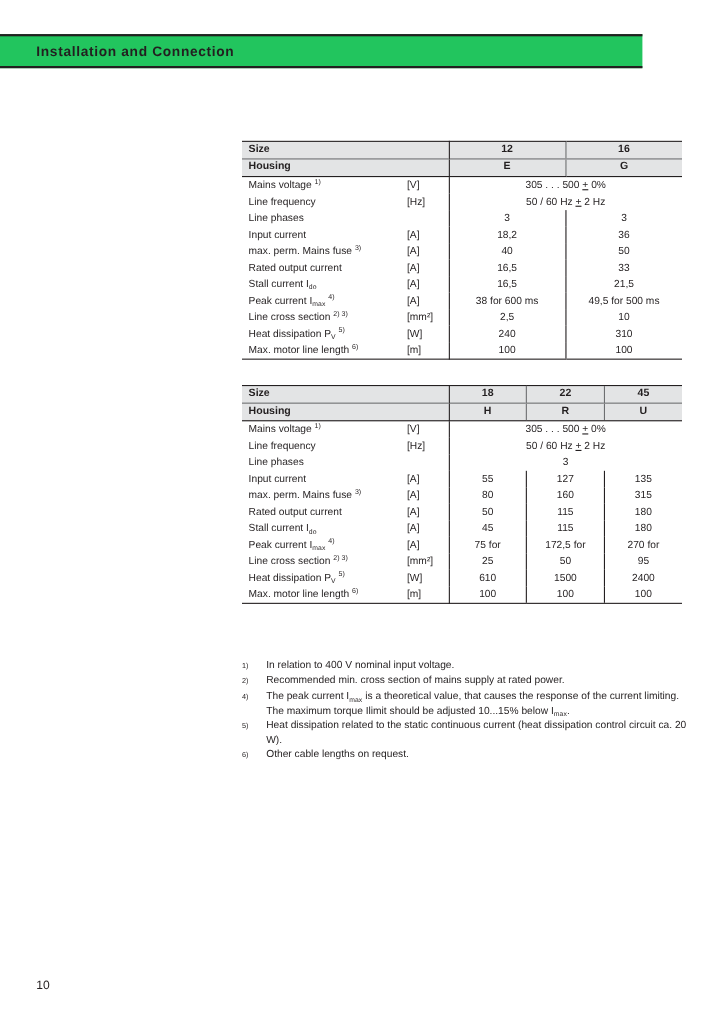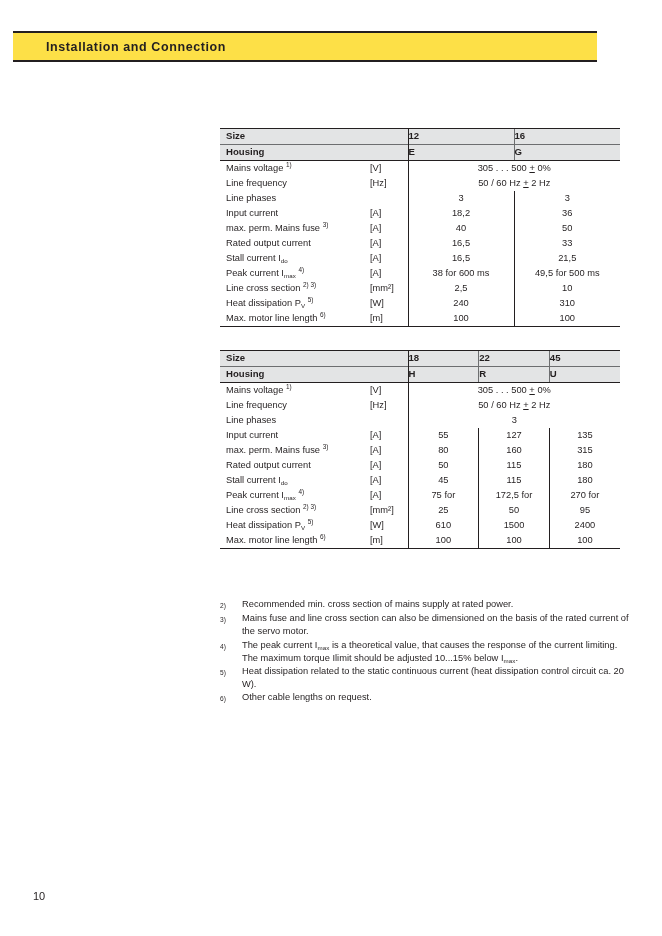--- a/index.html
+++ b/index.html
@@ -12,25 +12,25 @@
     background: #ffffff;
     font-family: "Liberation Sans", sans-serif;
     color: #231f20;
     position: relative;
     overflow: hidden;
   }
 
   
   .page-header {
     position: absolute;
-    left: 13px;
+    left: 0;
     top: 31px;
     width: 584px;
     height: 31px;
-    background: #fde047;
+    background: #22c55e;
     border-top: 2px solid #231f20;
     border-bottom: 2px solid #231f20;
     box-sizing: border-box;
   }
   .page-header-title {
     position: absolute;
     left: 33px;
     top: 50%;
     transform: translateY(-50%);
     font-size: 12.5px;
@@ -57,20 +57,21 @@
     height: 15px;
     vertical-align: middle;
     font-weight: normal;
   }
 
   
   .hdr-row td {
     background: #e3e4e5;
     font-weight: bold;
     font-size: 9.6px;
+    text-align: center;
   }
   .hdr-row td.lbl {
     text-align: left;
     padding-left: 6px;
   }
   .hdr-row.first td { border-top: 1.6px solid #231f20; }
   .hdr-row.first td + td { border-left: 1px solid #6d6e70; }
   .hdr-row.second td { border-top: 1px solid #6d6e70; border-bottom: 1.6px solid #231f20; }
   .hdr-row.second td + td { border-left: 1px solid #6d6e70; }
 
@@ -331,28 +332,28 @@
         <td class="unit">[m]</td>
         <td class="val">100</td>
         <td class="val sep">100</td>
         <td class="val sep edge-right">100</td>
       </tr>
     </tbody>
   </table>
 
 <div class="footnotes">
     <div class="fn-item">
+      <div class="fn-marker">1)</div>
+      <div class="fn-text">In relation to 400 V nominal input voltage.</div>
+    </div>
+    <div class="fn-item">
       <div class="fn-marker">2)</div>
       <div class="fn-text">Recommended min. cross section of mains supply at rated power.</div>
     </div>
     <div class="fn-item">
-      <div class="fn-marker">3)</div>
-      <div class="fn-text">Mains fuse and line cross section can also be dimensioned on the basis of the rated current of the servo motor.</div>
-    </div>
-    <div class="fn-item">
       <div class="fn-marker">4)</div>
       <div class="fn-text">The peak current I<sub>max</sub> is a theoretical value, that causes the response of the current limiting. The maximum torque Ilimit should be adjusted 10...15% below I<sub>max</sub>.</div>
     </div>
     <div class="fn-item">
       <div class="fn-marker">5)</div>
       <div class="fn-text">Heat dissipation related to the static continuous current (heat dissipation control circuit ca. 20 W).</div>
     </div>
     <div class="fn-item">
       <div class="fn-marker">6)</div>
       <div class="fn-text">Other cable lengths on request.</div>

